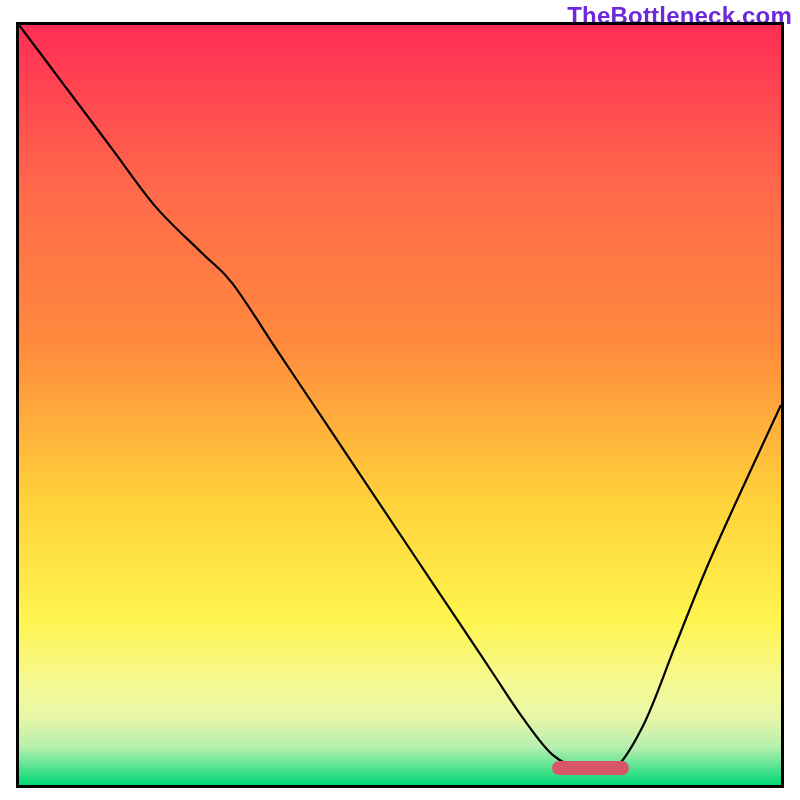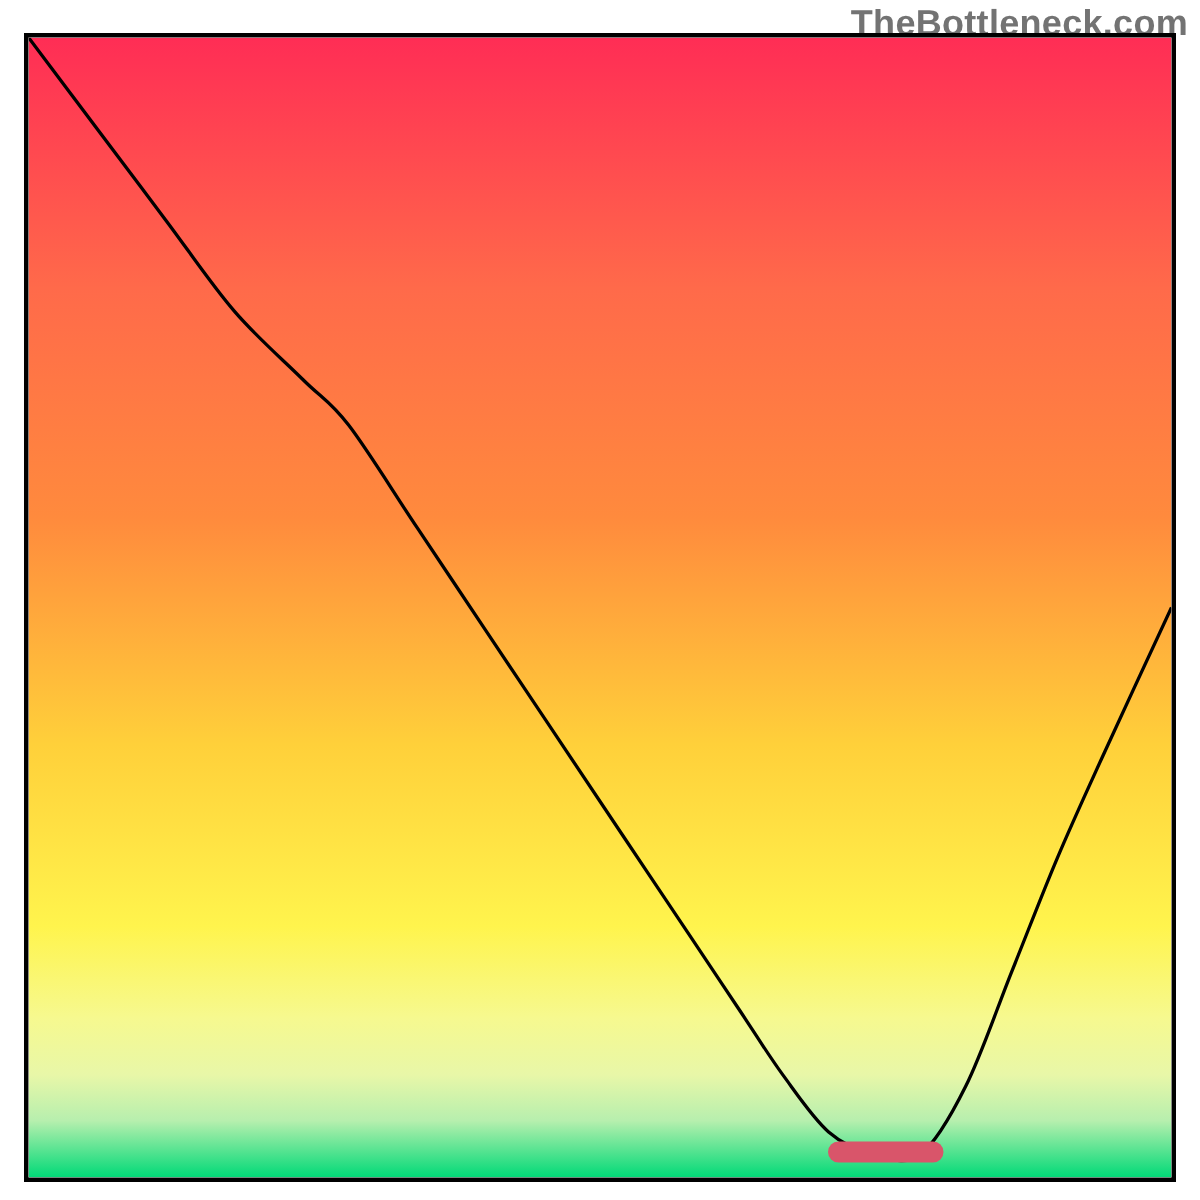--- a/index.html
+++ b/index.html
@@ -15,21 +15,21 @@
     width: 800px;
     height: 800px;
   }
   .watermark {
     position: absolute;
     top: 2px;
     right: 8px;
     font-family: Arial, Helvetica, sans-serif;
     font-size: 24px;
     font-weight: 600;
-    color: #737373;
+    color: #6d28d9;
     letter-spacing: 0.2px;
   }
   .frame {
     position: absolute;
     left: 16px;
     top: 22px;
     width: 768px;
     height: 766px;
     border: 3px solid #000;
     box-sizing: border-box;

